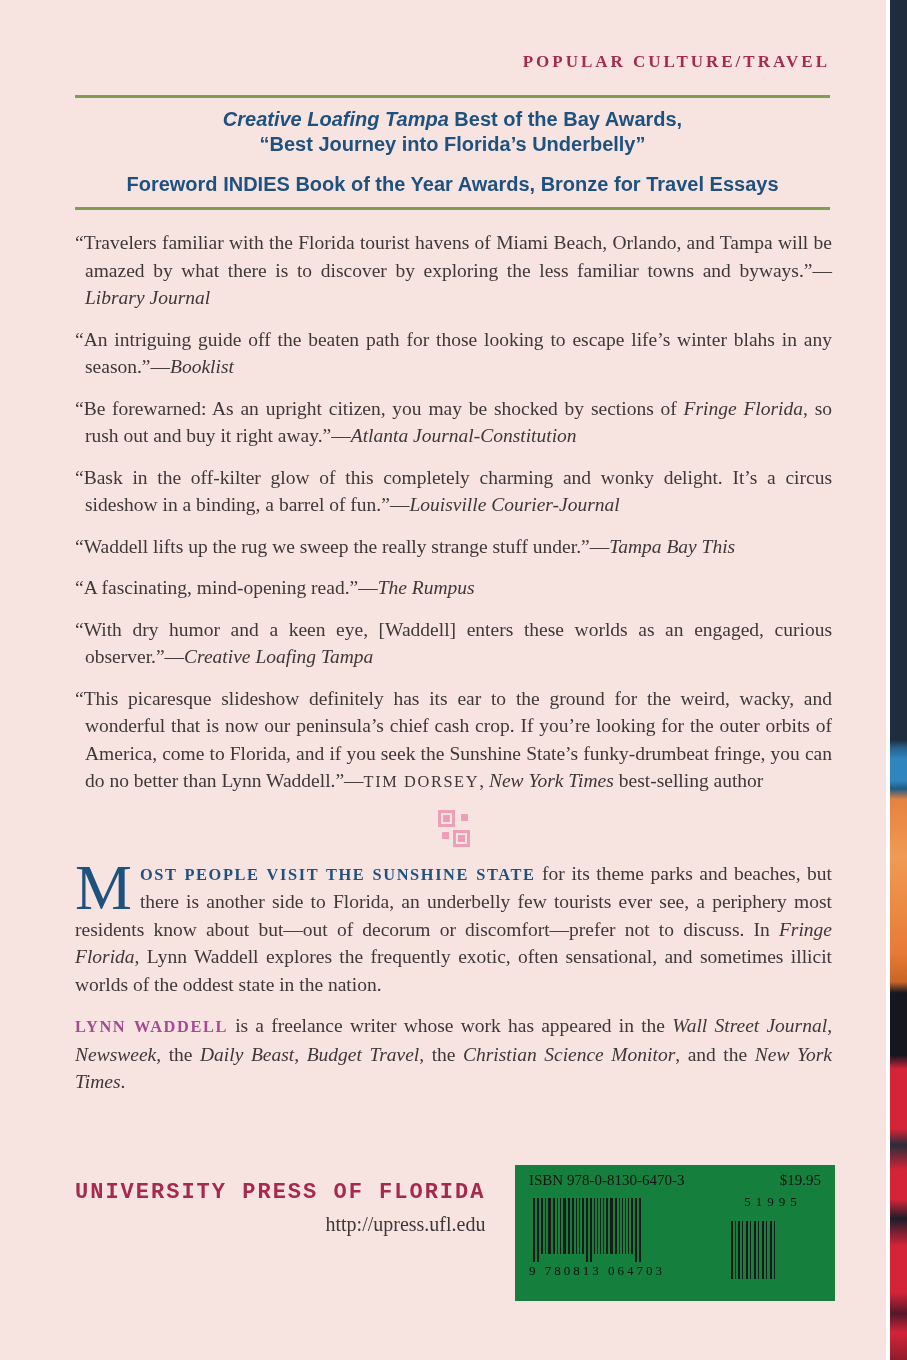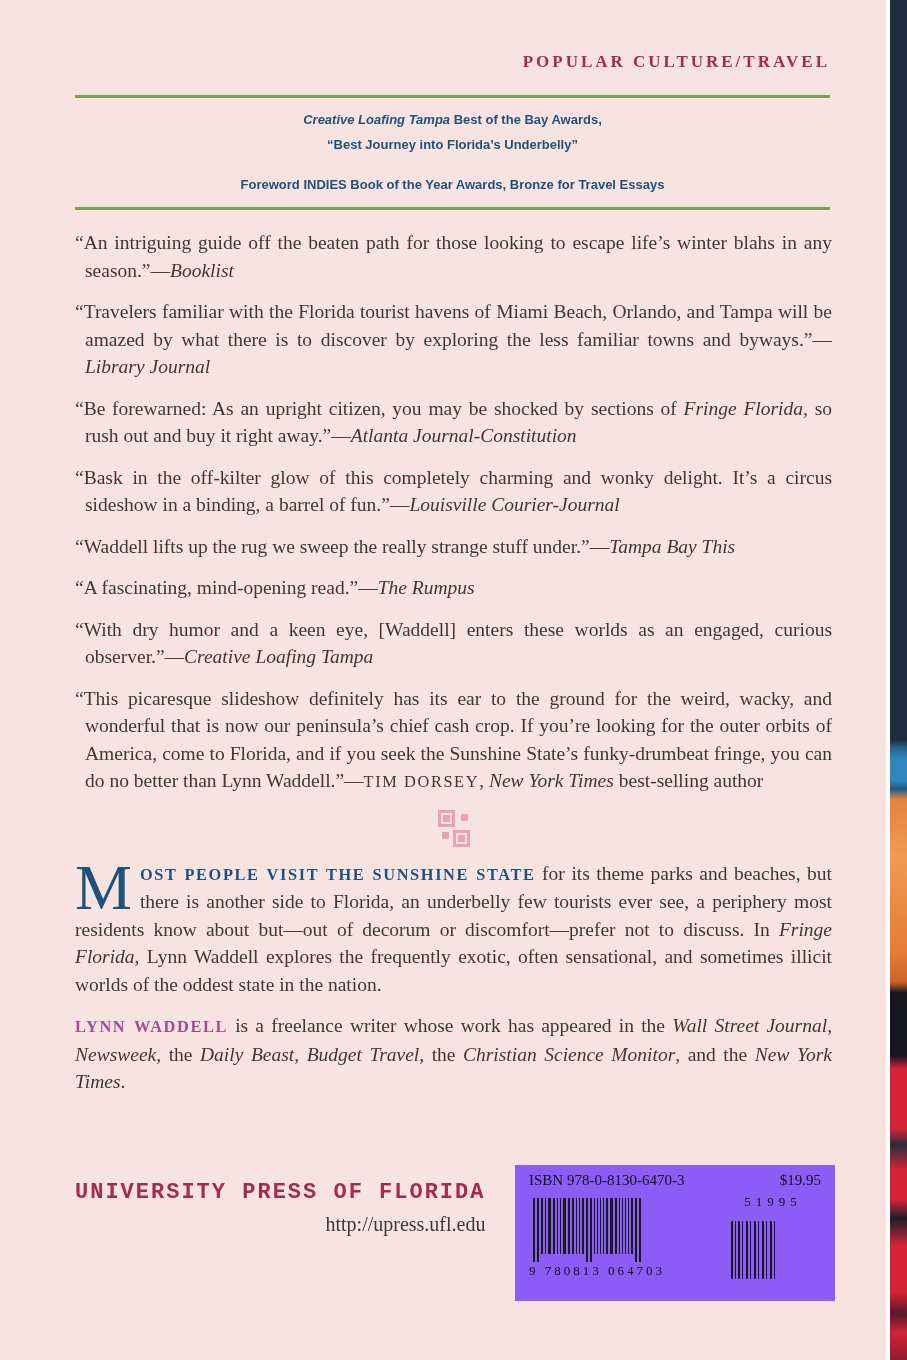--- a/index.html
+++ b/index.html
@@ -15,21 +15,21 @@
       var(--stripRed) 78.6%, var(--stripRed) 83%,
       #2a2c3a 84.2%, var(--stripRed) 86%, var(--stripRed) 88.2%,
       #1b1d29 89.6%, var(--stripRed) 91.6%, var(--stripRed) 95%,
       #55182a 96.6%, var(--stripRed) 98%, #8e1d2d 100%);}
   .category{position:absolute;top:52px;left:75px;width:755px;text-align:right;
     color:var(--crimson);font-weight:bold;font-size:17px;letter-spacing:3px;}
   .rule{position:absolute;left:75px;width:755px;height:3px;background:var(--green);}
   #rule-top{top:95px}  #rule-bottom{top:207px}
   .awards{position:absolute;top:107px;left:75px;width:755px;text-align:center;
     color:var(--blue);font-family:"Liberation Sans",sans-serif;font-weight:bold;
-    font-size:13px;line-height:25px;}
+    font-size:20px;line-height:25px;}
   .awards .line3{margin-top:15px;}
   .flow{position:absolute;top:229px;left:75px;width:757px;color:var(--ink);
     font-size:19.5px;line-height:27.5px;text-align:justify;}
   .flow p{margin:0 0 14px;}
   .flow p.q{padding-left:10px;text-indent:-10px;}
   .it{font-style:italic;}
   .sc{letter-spacing:1.6px;font-size:0.84em;}
   .accent-blue{color:var(--blue);font-weight:bold;}
   .accent-magenta{color:var(--magenta);font-weight:bold;}
   .dropcap{float:left;color:var(--blue);font-size:64px;line-height:50px;
@@ -41,21 +41,21 @@
   .orn-big{position:absolute;width:11px;height:11px;border:3px solid var(--pink);}
   .orn-big i{position:absolute;left:2px;top:2px;width:7px;height:7px;background:var(--pink);display:block;}
   .orn-sm{position:absolute;width:7px;height:7px;background:var(--pink);}
   #orn1{left:0;top:0}  #orn2{left:23px;top:4px}  #orn3{left:4px;top:22px}  #orn4{left:15px;top:20px}
   .publisher{position:absolute;left:75px;top:1180px;text-align:right;}
   .publisher-name{font-family:"Liberation Mono","DejaVu Sans Mono",monospace;
     font-weight:bold;font-size:22px;letter-spacing:2px;color:var(--crimson);}
   .publisher-url{font-size:20px;color:var(--ink);margin-top:8px;}
   
   .barcode-box{position:absolute;left:515px;top:1165px;width:320px;height:136px;
-    background:#8b5cf6;box-sizing:border-box;padding:7px 14px 6px;color:#111;}
+    background:#15803d;box-sizing:border-box;padding:7px 14px 6px;color:#111;}
   .bc-head{display:flex;justify-content:space-between;font-size:15px;}
   .bc-body{display:flex;align-items:flex-end;margin-top:5px;}
   .bc-main{width:190px;text-align:center;}
   .bc-bars{height:64px;white-space:nowrap;text-align:left;padding-left:4px;}
   .bc-digits{font-size:13px;letter-spacing:3px;margin-top:1px;text-align:left;}
   .bc-sup{margin-left:10px;width:88px;text-align:center;}
   .bc-sup-digits{font-size:13px;letter-spacing:5px;margin-bottom:11px;}
   .bc-sup-bars{height:58px;white-space:nowrap;text-align:left;padding-left:2px;}
 </style>
 </head>
@@ -71,22 +71,22 @@
 
   <div class="awards">
     <div><span class="it">Creative Loafing Tampa</span><span> Best of the Bay Awards,</span></div>
     <div>“Best Journey into Florida’s Underbelly”</div>
     <div class="line3">Foreword INDIES Book of the Year Awards, Bronze for Travel Essays</div>
   </div>
 
   <div class="rule" id="rule-bottom"></div>
 
   <div class="flow">
+    <p class="q"><span>“Travelers familiar with the Florida tourist havens of Miami Beach, Orlando, and Tampa will be amazed by what there is to discover by exploring the less familiar towns and byways.”—</span><span class="it">Library Journal</span></p>
     <p class="q"><span>“An intriguing guide off the beaten path for those looking to escape life’s winter blahs in any season.”—</span><span class="it">Booklist</span></p>
-    <p class="q"><span>“Travelers familiar with the Florida tourist havens of Miami Beach, Orlando, and Tampa will be amazed by what there is to discover by exploring the less familiar towns and byways.”—</span><span class="it">Library Journal</span></p>
     <p class="q"><span>“Be forewarned: As an upright citizen, you may be shocked by sections of </span><span class="it">Fringe Florida</span><span>, so rush out and buy it right away.”—</span><span class="it">Atlanta Journal-Constitution</span></p>
     <p class="q"><span>“Bask in the off-kilter glow of this completely charming and wonky delight. It’s a circus sideshow in a binding, a barrel of fun.”—</span><span class="it">Louisville Courier-Journal</span></p>
     <p class="q"><span>“Waddell lifts up the rug we sweep the really strange stuff under.”—</span><span class="it">Tampa Bay This</span></p>
     <p class="q"><span>“A fascinating, mind-opening read.”—</span><span class="it">The Rumpus</span></p>
     <p class="q"><span>“With dry humor and a keen eye, [Waddell] enters these worlds as an engaged, curious observer.”—</span><span class="it">Creative Loafing Tampa</span></p>
     <p class="q"><span>“This picaresque slideshow definitely has its ear to the ground for the weird, wacky, and wonderful that is now our peninsula’s chief cash crop. If you’re looking for the outer orbits of America, come to Florida, and if you seek the Sunshine State’s funky-drumbeat fringe, you can do no better than Lynn Waddell.”—</span><span class="sc">TIM DORSEY</span><span>, </span><span class="it">New York Times</span><span> best-selling author</span></p>
 
     <div class="ornament">
       <span class="orn-big" id="orn1">
           <i></i>

